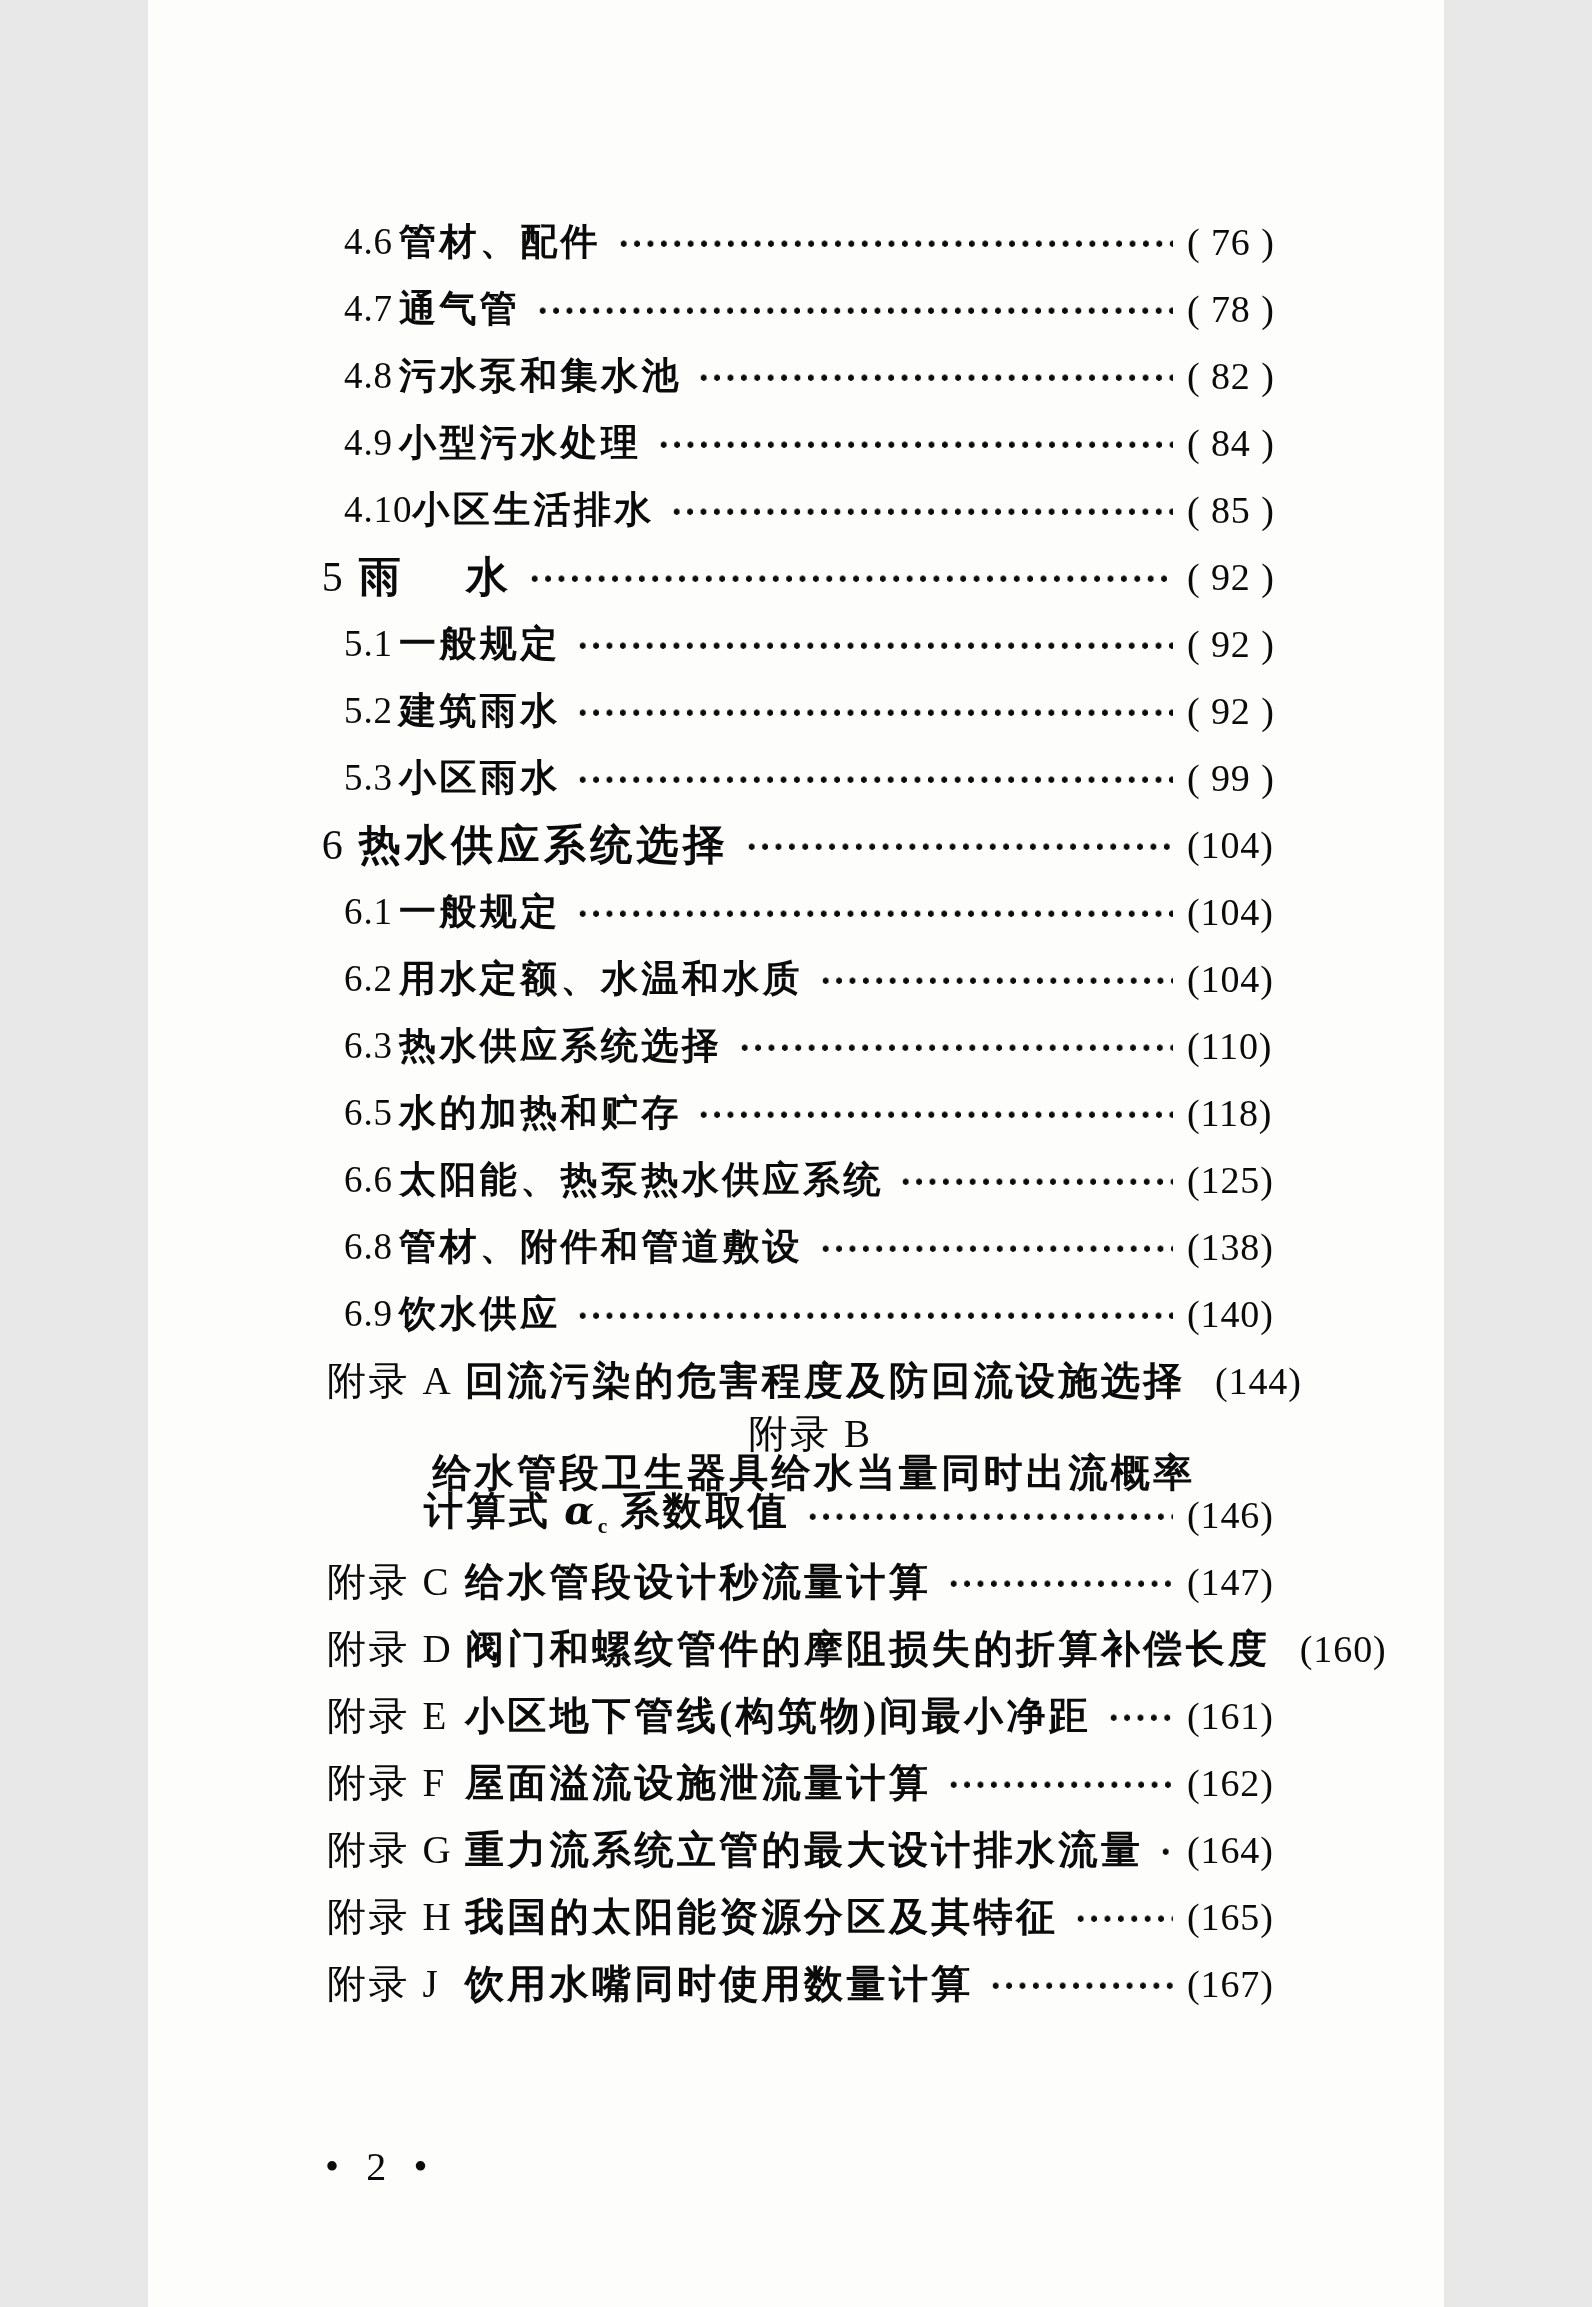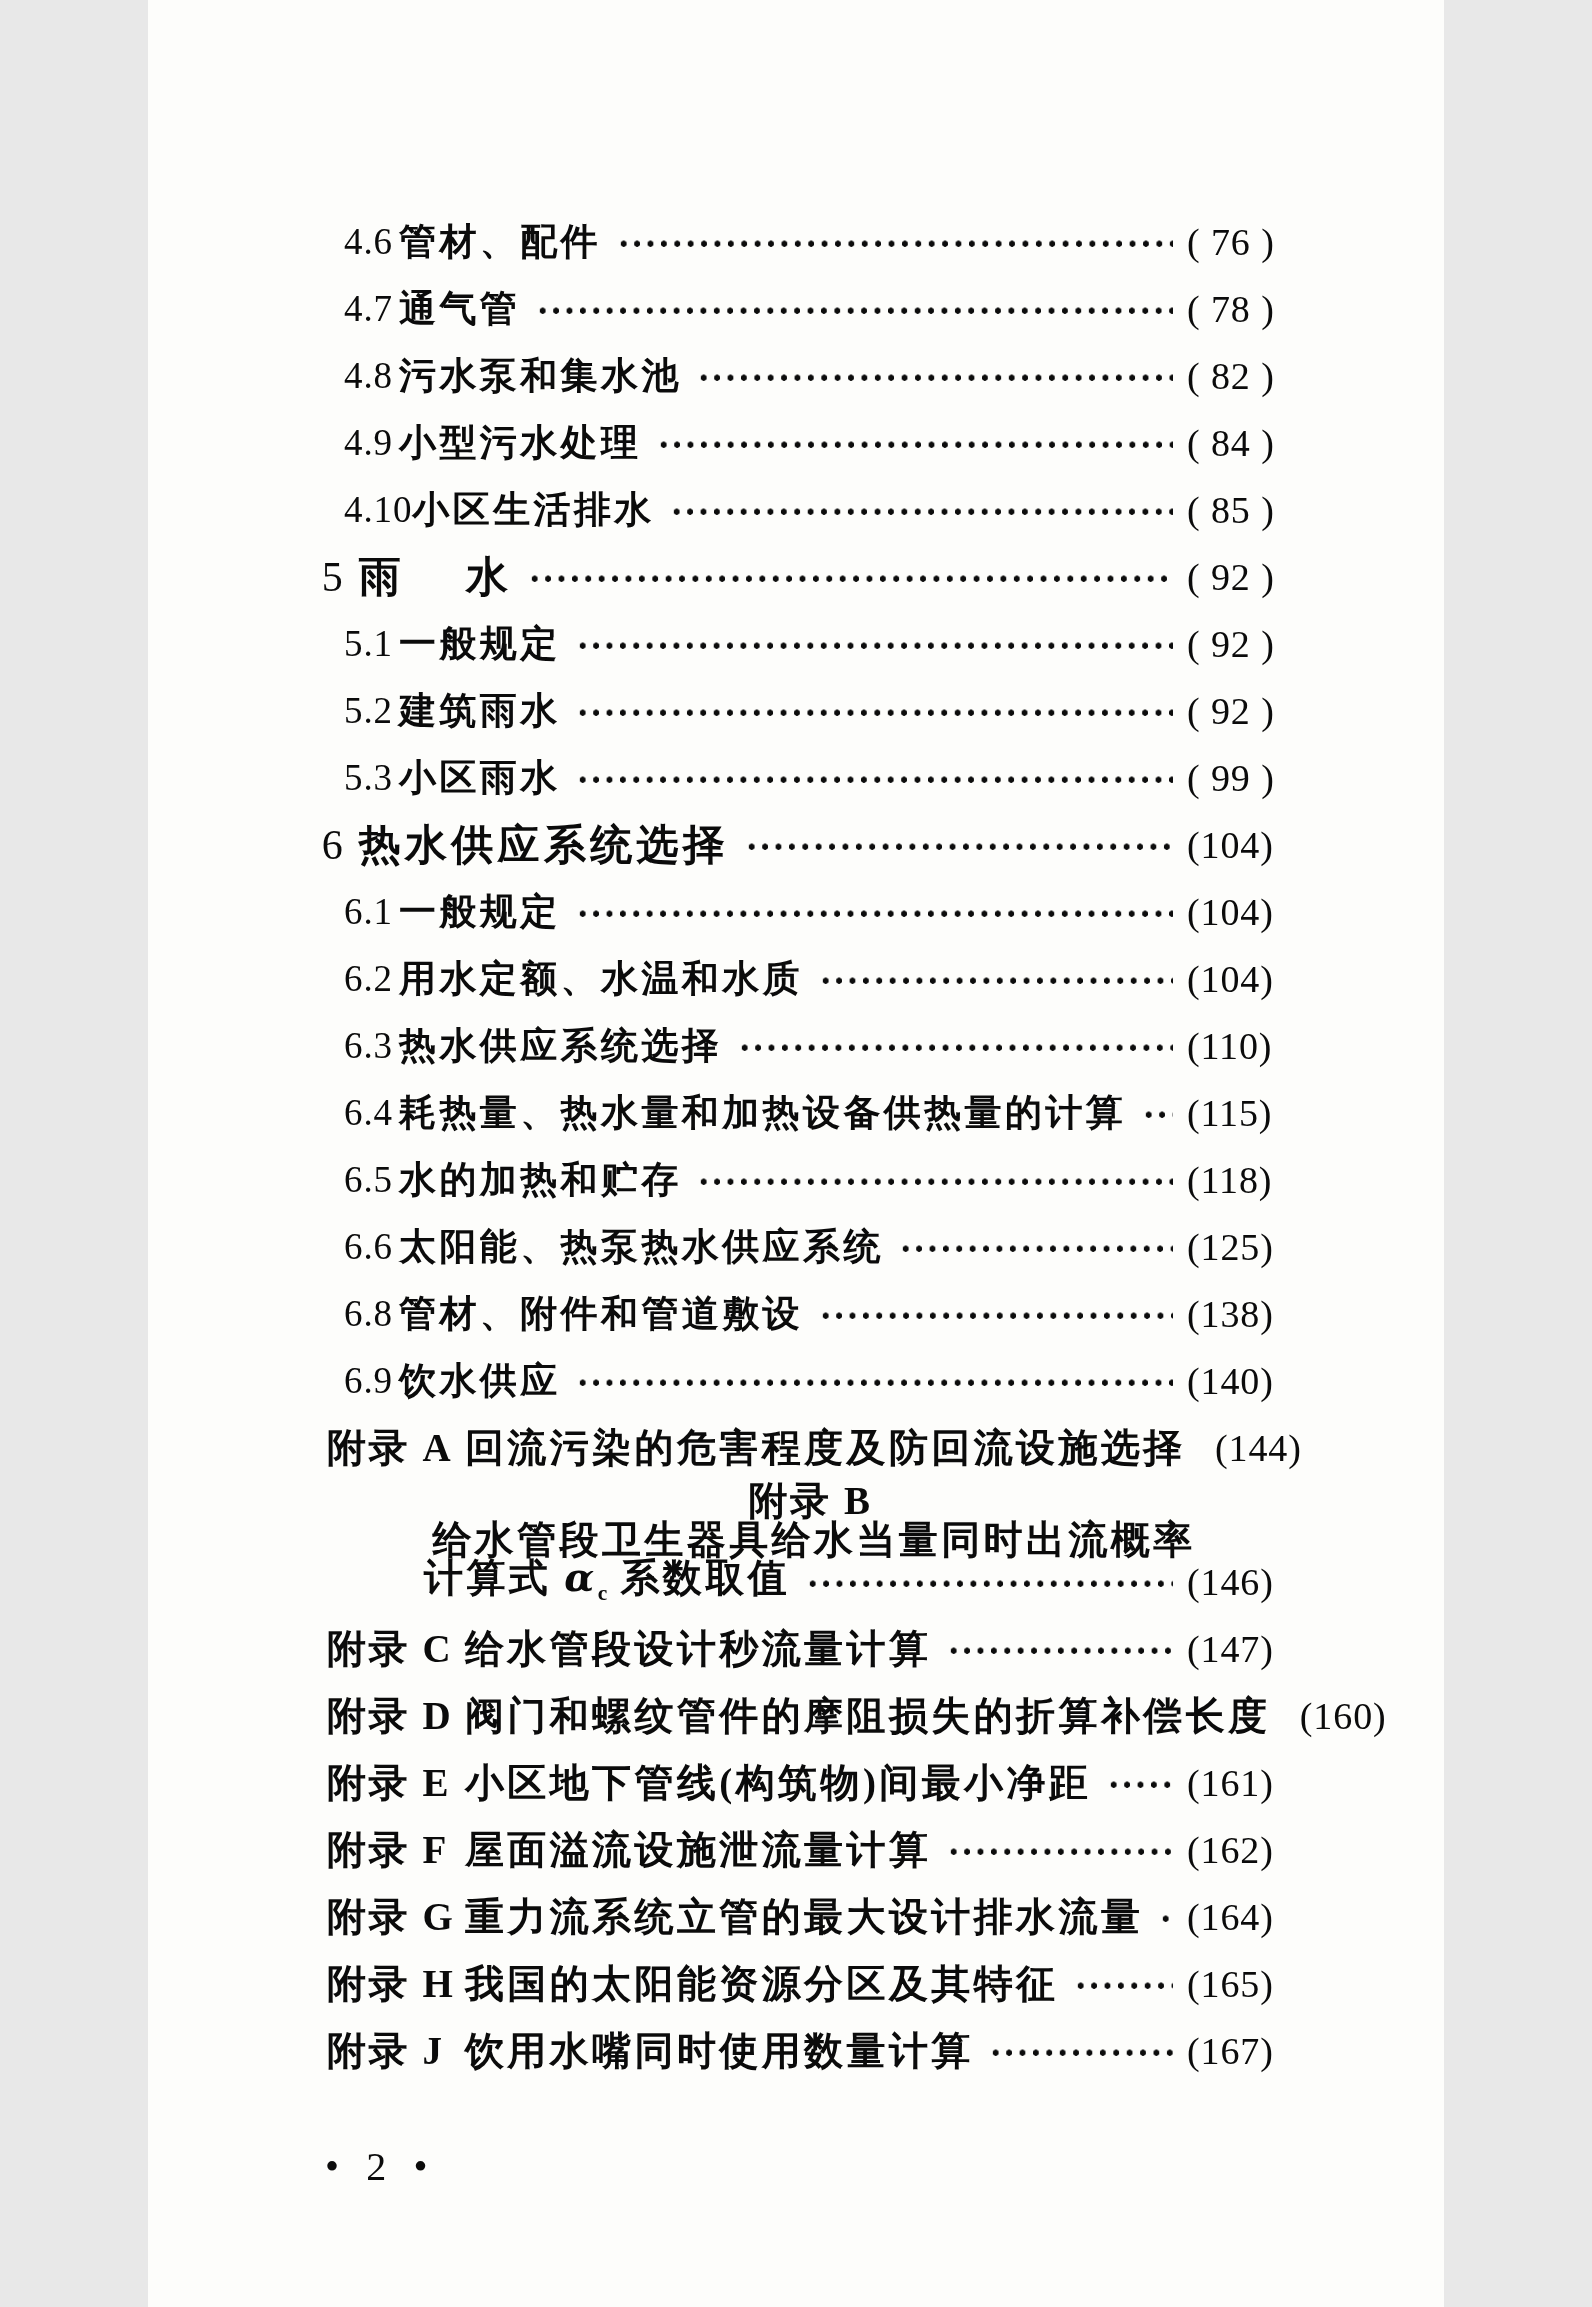--- a/index.html
+++ b/index.html
@@ -27,21 +27,21 @@
   .num { white-space:pre; letter-spacing:0.9px; }
   .title { letter-spacing:3.4px; font-weight:600; white-space:pre; }
 
   .row--chapter { font-size:42px; }
   .row--chapter .num { margin-left:1.7px; min-width:37px; }
   .row--chapter .title { font-weight:700; letter-spacing:4.3px; }
 
   .row--sub .num { margin-left:24px; min-width:55px; }
 
   .row--appendix .num,
-  .row--appendix-nodot .num { margin-left:6.9px; min-width:138px; letter-spacing:2.6px; font-weight:700; }
+  .row--appendix-nodot .num { margin-left:6.9px; min-width:138px; letter-spacing:2.6px; font-weight:400; }
   .row--appendix { font-size:39px; }
   .row--appendix-nodot { font-size:39px;flex-direction:column; }
 
   .row--continuation { font-size:39px; }
   .row--continuation .title { margin-left:104px; }
 
   .alpha { font-style:italic; font-family:"DejaVu Serif","Liberation Serif",serif; }
   .title sub { font-size:0.55em; letter-spacing:0; }
 
   .leader {
@@ -145,26 +145,20 @@
         <div class="leader"></div>
         <span class="pagenum">(104)</span>
       </div>
       <div class="row row--sub">
         <span class="num">6.3</span>
         <span class="title">热水供应系统选择</span>
         <div class="leader"></div>
         <span class="pagenum">(110)</span>
       </div>
       <div class="row row--sub">
-        <span class="num">6.4</span>
-        <span class="title">耗热量、热水量和加热设备供热量的计算</span>
-        <div class="leader"></div>
-        <span class="pagenum">(115)</span>
-      </div>
-      <div class="row row--sub">
         <span class="num">6.5</span>
         <span class="title">水的加热和贮存</span>
         <div class="leader"></div>
         <span class="pagenum">(118)</span>
       </div>
       <div class="row row--sub">
         <span class="num">6.6</span>
         <span class="title">太阳能、热泵热水供应系统</span>
         <div class="leader"></div>
         <span class="pagenum">(125)</span>

